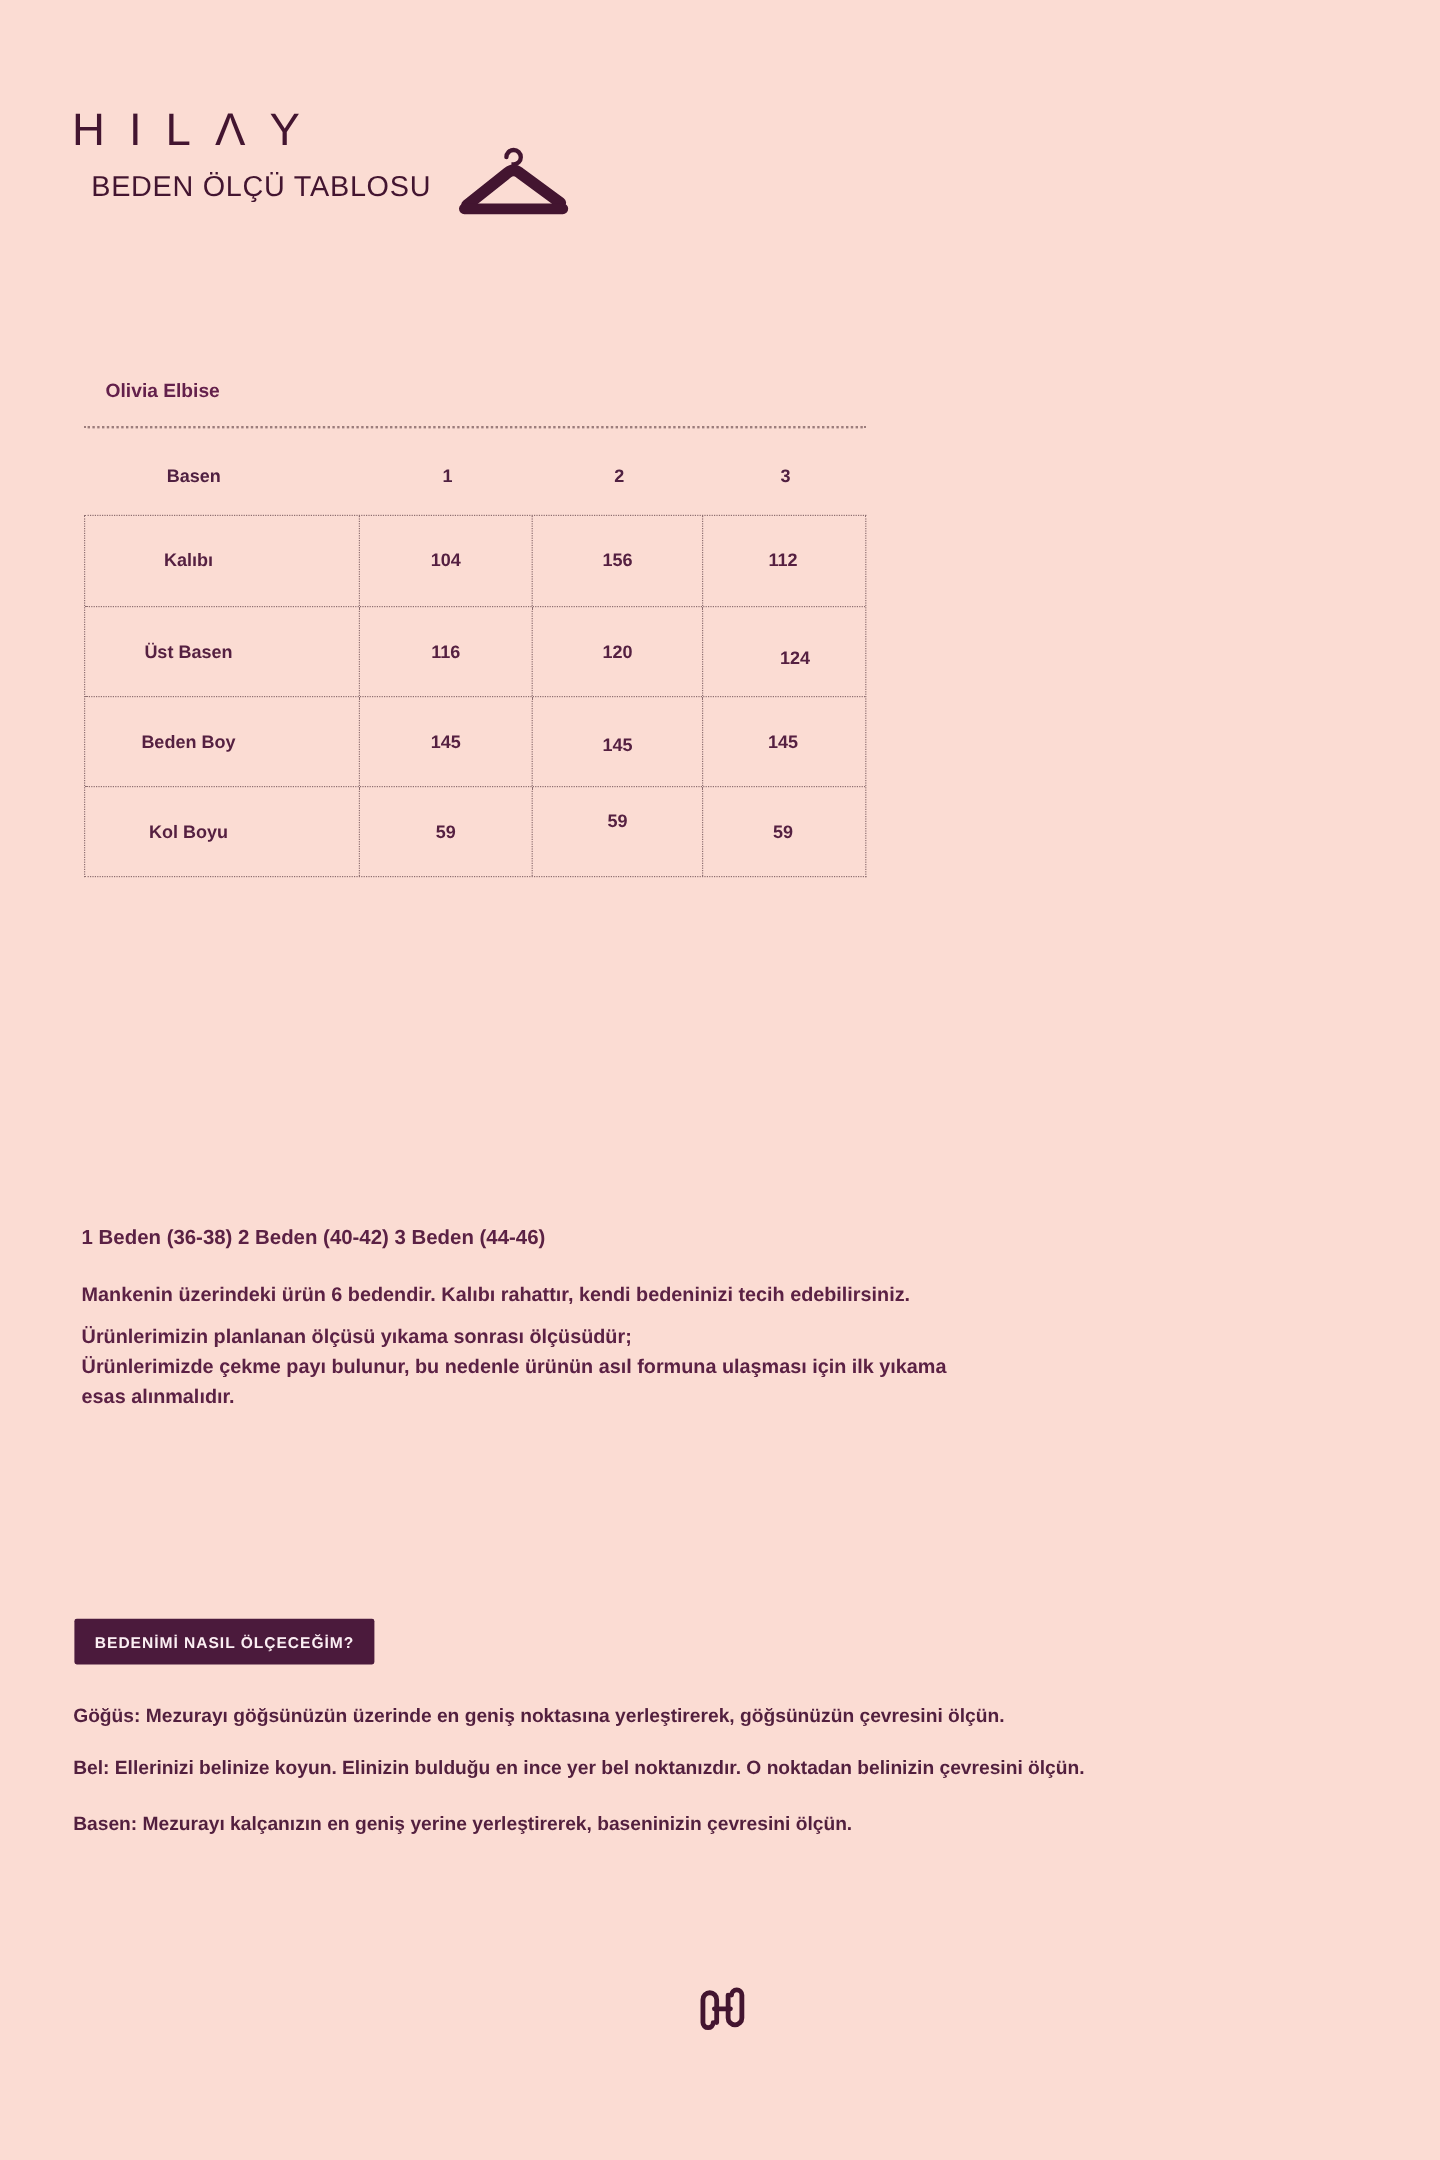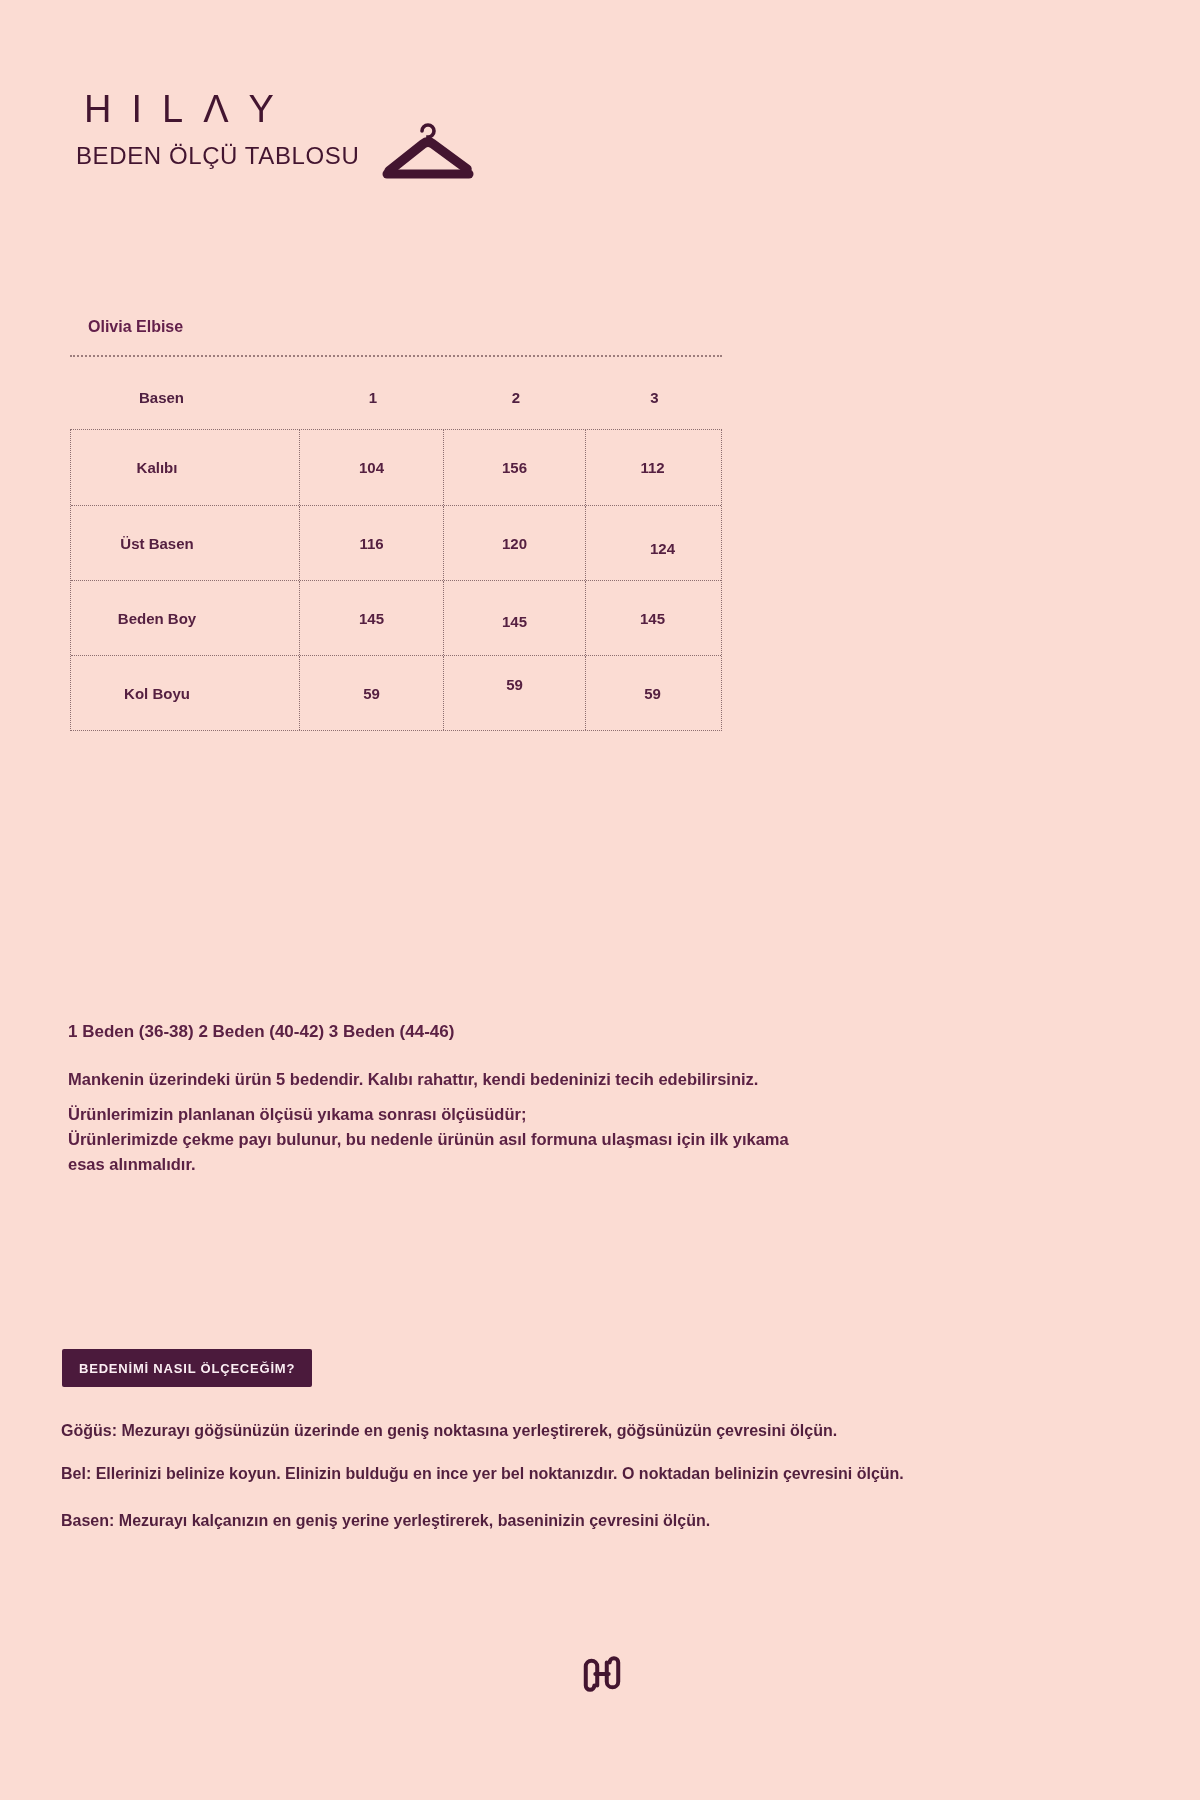--- a/index.html
+++ b/index.html
@@ -19,21 +19,21 @@
     height: 1800px;
     background: var(--background);
     font-family: "Liberation Sans", sans-serif;
     color: var(--text);
     overflow: hidden;
   }
 
   
   .logo {
     position: absolute;
-    left: 84px; top: 88px;
+    left: 60px; top: 88px;
     font-size: 38px;
     font-weight: 500;
     letter-spacing: 20px;
     color: var(--primary);
     white-space: nowrap;
   }
   .tagline {
     position: absolute;
     left: 76px; top: 142px;
     font-size: 24px;
@@ -231,21 +231,21 @@
       <div class="cell">
           <span>59</span>
         </div>
       <div class="cell">
           <span>59</span>
         </div>
     </div>
   </div>
 
   <div class="legend">1 Beden (36-38) 2 Beden (40-42) 3 Beden (44-46)</div>
-  <div class="note-1">Mankenin üzerindeki ürün 5 bedendir. Kalıbı rahattır, kendi bedeninizi tecih edebilirsiniz.</div>
+  <div class="note-1">Mankenin üzerindeki ürün 6 bedendir. Kalıbı rahattır, kendi bedeninizi tecih edebilirsiniz.</div>
   <div class="note-2">Ürünlerimizin planlanan ölçüsü yıkama sonrası ölçüsüdür;
 Ürünlerimizde çekme payı bulunur, bu nedenle ürünün asıl formuna ulaşması için ilk yıkama
 esas alınmalıdır.</div>
 
   <button class="measure-btn">BEDENİMİ NASIL ÖLÇECEĞİM?</button>
   <div class="step step-0">Göğüs: Mezurayı göğsünüzün üzerinde en geniş noktasına yerleştirerek, göğsünüzün çevresini ölçün.</div>
   <div class="step step-2">Basen: Mezurayı kalçanızın en geniş yerine yerleştirerek, baseninizin çevresini ölçün.</div>
   <div class="step step-1">Bel: Ellerinizi belinize koyun. Elinizin bulduğu en ince yer bel noktanızdır. O noktadan belinizin çevresini ölçün.</div>
 
   <svg class="monogram" viewBox="0 0 44 46" aria-hidden="true">

